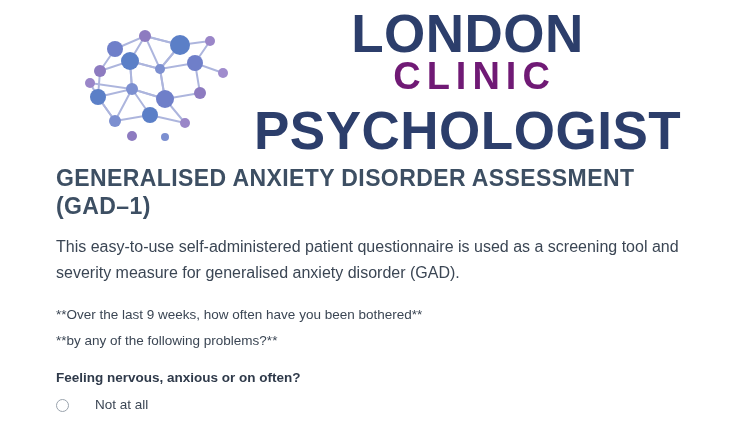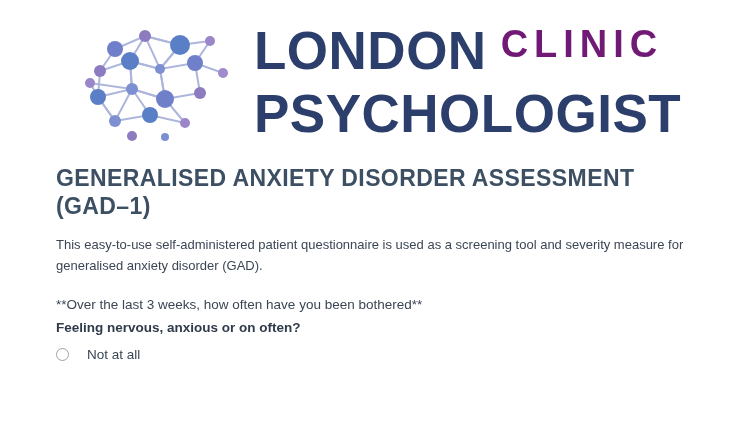--- a/index.html
+++ b/index.html
@@ -40,21 +40,22 @@
     margin-left: 4px;
     line-height: 0.92;
     padding-top: 4px;
   }
   .brand-line1 {
     font-size: 52px;
     font-weight: bold;
     letter-spacing: 0.5px;
     color: #2c3e6b;
     display: flex;
-    align-items: flex-start;
+    align-items: center;
+    flex-direction: column;
   }
   .brand-london {
     color: #2c3e6b;
     font-size: 53px;
     font-weight: bold;
   }
   .brand-clinic {
     color: #701a75;
     font-size: 38px;
     font-weight: bold;
@@ -75,21 +76,21 @@
   }
   h1.title {
     font-size: 23px;
     font-weight: bold;
     color: #3d4f63;
     letter-spacing: 0.4px;
     margin: 0 0 14px 0;
     line-height: 1.22;
   }
   p.intro {
-    font-size: 13px;
+    font-size: 16px;
     line-height: 1.62;
     margin: 11px 0 18px 0;
     color: #3b4654;
     max-width: 640px;
   }
   p.prompt {
     font-size: 13.5px;
     line-height: 1.62;
     margin: 0 0 4px 0;
     color: #3b4654;
@@ -98,22 +99,22 @@
     margin-bottom: 18px;
   }
   .question {
     font-size: 13.5px;
     font-weight: bold;
     color: #2f3a4a;
     margin: 0 0 12px 0;
   }
   .option {
     display: flex;
-    align-items: center;
-    gap: 18px;
+    align-items: flex-end;
+    gap: 26px;
     margin-top: 4px;
   }
   .radio {
     width: 13px;
     height: 13px;
     border: 1px solid #9aa3ad;
     border-radius: 50%;
     box-sizing: border-box;
     background: #fff;
     flex: 0 0 13px;
@@ -172,21 +173,22 @@
         <span class="brand-london">LONDON</span>
         <span class="brand-clinic">CLINIC</span>
       </div>
       <div class="brand-line2">PSYCHOLOGIST</div>
     </div>
   </div>
 
   <div class="doc">
     <h1 class="title">GENERALISED ANXIETY DISORDER ASSESSMENT (GAD–1)</h1>
     <p class="intro">This easy-to-use self-administered patient questionnaire is used as a screening tool and severity measure for generalised anxiety disorder (GAD).</p>
-    <p class="prompt">**Over the last 3 weeks, how often have you been bothered**</p>
+    <p class="prompt">**Over the last 9 weeks, how often have you been bothered**</p>
+    <p class="prompt second">**by any of the following problems?**</p>
 
     <p class="question">Feeling nervous, anxious or on often?</p>
     <div class="option">
       <span class="radio"></span>
       <span class="option-label">Not at all</span>
     </div>
   </div>
 
 </div>
 

